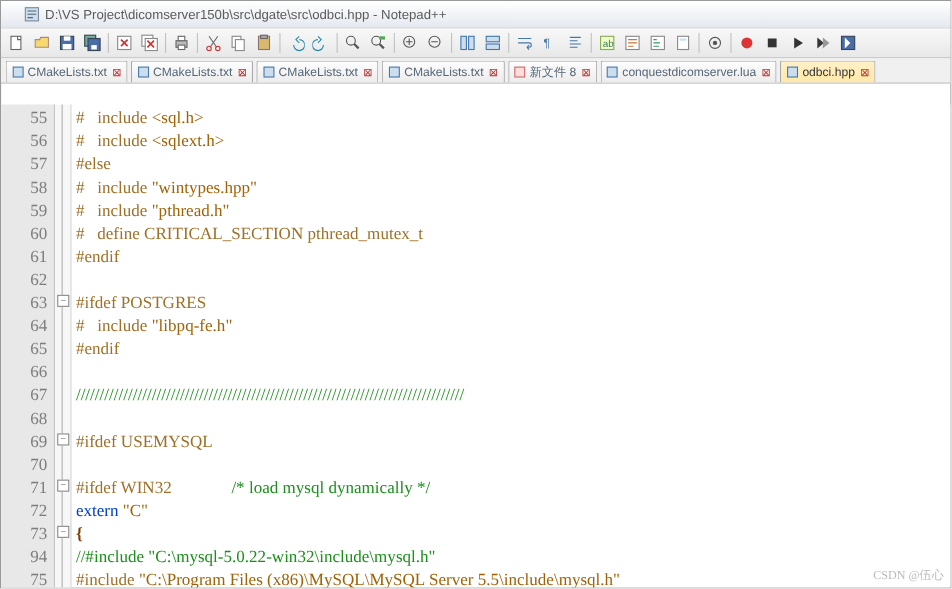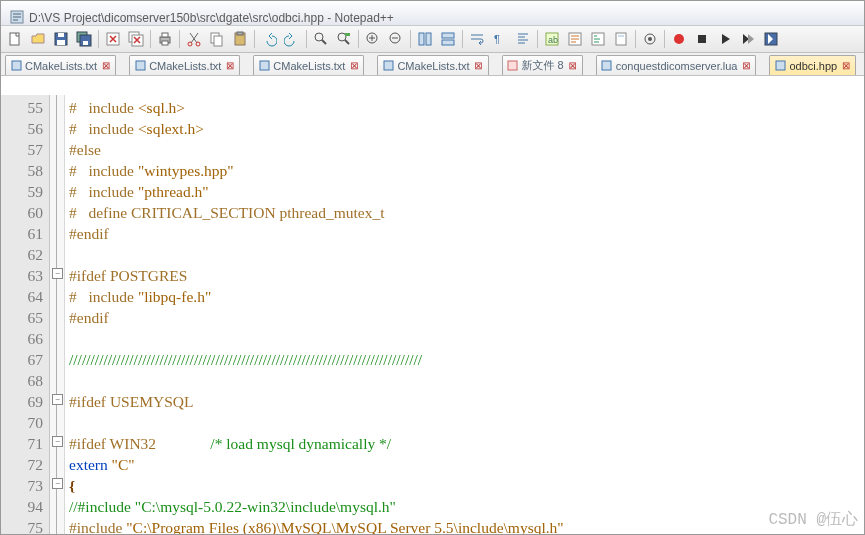--- a/index.html
+++ b/index.html
@@ -1,40 +1,40 @@
 <!DOCTYPE html>
 <html><head>
 <meta charset="utf-8">
 <style>
 html,body{margin:0;padding:0;font-family:"Microsoft YaHei",Tahoma,sans-serif;font-size:12px;background:#f0f0f0;color:#000;overflow:hidden}
 .window{width:865px;height:535px;background:#fff;position:relative;border:1px solid #999;box-sizing:border-box}
-.titlebar{height:24px;background:linear-gradient(#fff,#e4e8ef);display:flex;align-items:flex-end;padding:0 8px;border-bottom:1px solid #c9c9c9;color:#5b5b5b}
+.titlebar{height:24px;background:linear-gradient(#fff,#e4e8ef);display:flex;align-items:center;padding:0 20px;border-bottom:1px solid #c9c9c9;color:#5b5b5b}
 .titlebar .app-icon{width:16px;height:16px;margin-right:4px;display:flex;align-items:center;justify-content:center;color:#777}
 .menubar{height:20px;background:#f0f0f0;display:flex;align-items:center;padding:0 2px;border-bottom:1px solid #d0d0d0}
 .menubar span{padding:0 4px;cursor:default}
 .toolbar{height:26px;background:linear-gradient(#f8f8f8,#e8e8e8);display:flex;align-items:center;padding:0 3px;border-bottom:1px solid #c0c0c0;gap:1px}
 .toolbar .btn{width:20px;height:20px;display:flex;align-items:center;justify-content:center;border:1px solid transparent;border-radius:2px}
 .toolbar .sep{width:1px;height:18px;background:#c0c0c0;margin:0 2px}
-.tabbar{height:22px;background:#f0f0f0;display:flex;align-items:flex-end;padding:0 4px;gap:13px;border-bottom:1px solid #c0c0c0}
+.tabbar{height:22px;background:#f0f0f0;display:flex;align-items:flex-end;padding:0 4px;gap:3px;border-bottom:1px solid #c0c0c0}
 .tab{height:19px;display:flex;align-items:center;padding:0 4px;background:linear-gradient(#fdfdfd,#ececec);border:1px solid #a9a9a9;border-bottom:none;border-radius:2px 2px 0 0;font-size:11px;color:#567}
 .tab.active{background:linear-gradient(#fff0c8,#ffe9a8);color:#333}
 .tab .ficon{width:12px;height:12px;margin-right:3px;display:inline-flex;align-items:center;justify-content:center}
 .tab .close{width:10px;height:10px;margin-left:4px;font-size:10px;color:#b33;display:flex;align-items:center;justify-content:center}
 .editor{position:absolute;top:94px;left:0;right:0;bottom:0;display:flex;font-family:Liberation Serif, serif;font-size:15.5px;background:#fff}
 .gutter{width:42px;background:#e8e8e8;text-align:right;padding:2px 6px 0 0;color:#7d7d7d;border-right:1px solid #c5c5c5;line-height:21px}
 .fold{width:14px;background:#f7f7f7;border-right:1px solid #d8d8d8;position:relative}
 .fold .mk{position:absolute;left:2px;width:9px;height:9px;border:1px solid #888;background:#fff;font-size:9px;line-height:8px;text-align:center;color:#555}
 .fold .ln{position:absolute;left:6px;width:1px;background:#b0b0b0;top:0;bottom:0}
 .code{flex:1;padding:2px 0 0 4px;line-height:21px;white-space:pre;overflow:hidden}
 .c-pre{color:#a07028}
 .c-str{color:#a16207}
 .c-com{color:#1a8f1a}
 .c-kw{color:#0040c0}
 .c-punc{color:#7b3f00;font-weight:bold}
-.watermark{position:absolute;right:6px;bottom:4px;font-size:16px;color:#bbb;font-family:Liberation Mono, monospace}
+.watermark{position:absolute;right:6px;bottom:4px;font-size:11px;color:#bbb;font-family:Liberation Serif, serif}
 svg{display:block}
 </style>
 </head>
 <body>
 <div class="window">
 
 <div class="titlebar">
   <span class="app-icon">
     <svg width="14" height="14" viewBox="0 0 14 14">
           <rect x="1" y="1" width="12" height="12" fill="#cde" stroke="#789"></rect>

